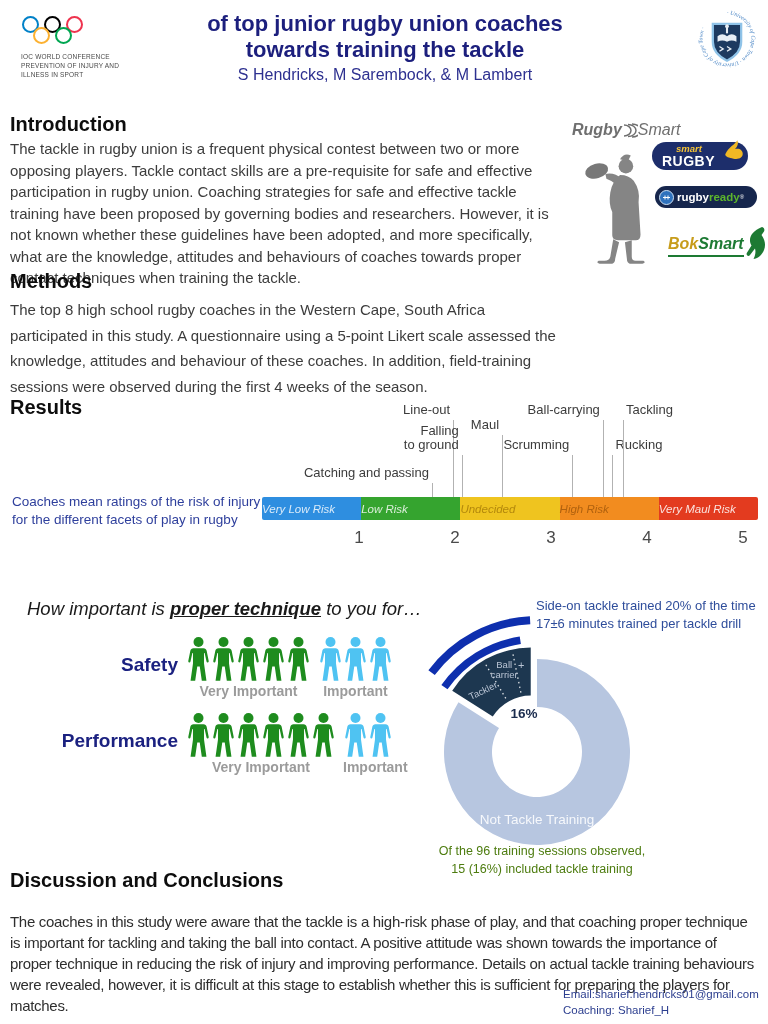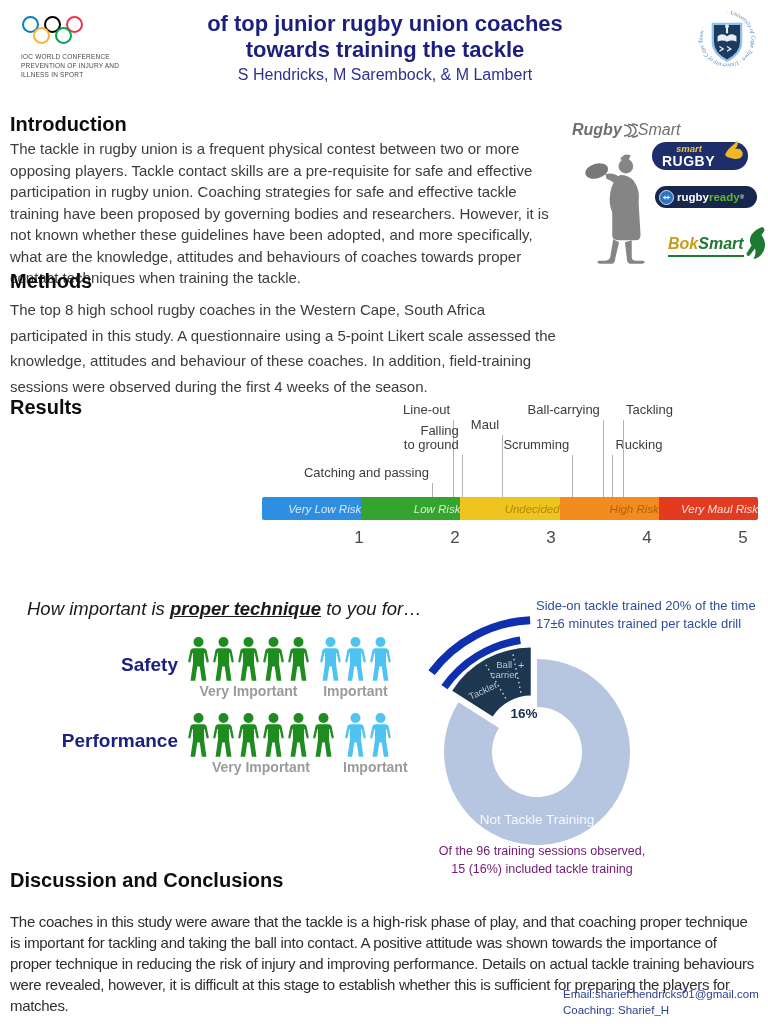--- a/index.html
+++ b/index.html
@@ -52,21 +52,21 @@
   #boksmart{position:absolute;left:668px;top:226px;display:flex;align-items:flex-end;}
   #boksmart .w1{font-size:16px;font-weight:bold;font-style:italic;color:#c79c1b;}
   #boksmart .w2{font-size:16px;font-weight:bold;font-style:italic;color:#1d7a33;}
   #boksmart .txt{border-bottom:2px solid #1d7a33;padding-bottom:2px;margin-bottom:5px;}
   #coach-illustration{position:absolute;left:583px;top:150px;}
 
   
   #risk-caption{position:absolute;left:12px;top:493px;width:250px;font-size:13.5px;line-height:1.3;color:#2e3f9c;}
   #risk-chart{position:absolute;left:262px;top:400px;width:496px;height:150px;}
   #risk-bar{position:absolute;left:0;top:97px;width:496px;height:23px;display:flex;border-radius:2px;overflow:hidden;}
-  .seg{flex:1;display:flex;align-items:center;justify-content:flex-end;}
+  .seg{flex:1;display:flex;align-items:center;justify-content:flex-start;}
   .seg-label{font-size:11.5px;font-style:italic;}
   #risk-ticks{position:absolute;left:0;top:128px;width:496px;height:20px;}
   .tick{position:absolute;transform:translateX(-50%);font-size:17px;color:#4a4a4a;}
   #risk-facets{position:absolute;left:0;top:0;width:496px;height:97px;}
   .leader{position:absolute;width:1px;background:#b2b2b2;}
   .facet{position:absolute;font-size:13px;color:#3c3c3c;line-height:14px;white-space:pre-line;}
 
   
   #technique-question{position:absolute;left:27px;top:598px;font-size:18.5px;font-style:italic;color:#1a1a1a;}
   #technique-question .emph{font-weight:bold;text-decoration:underline;}
@@ -81,21 +81,21 @@
   .person svg{width:100%;height:100%;fill:currentColor;}
   .under-labels{display:flex;margin-top:0px;}
   .under-label{text-align:center;font-weight:bold;font-size:14px;color:#9b9b9b;white-space:nowrap;}
   .under-label + .under-label{margin-left:7px;}
 
   
   #donut-svg{position:absolute;left:400px;top:597px;}
   #donut-legend{position:absolute;left:536px;top:597px;width:232px;}
   .legend-line{font-size:13px;line-height:17.5px;color:#2e4d9b;}
   #donut-caption{position:absolute;left:407px;top:843px;width:270px;text-align:center;
-                 font-size:12.5px;line-height:1.4;color:#701a75;}
+                 font-size:12.5px;line-height:1.4;color:#4d7c0f;}
 
   
   #contact{position:absolute;left:563px;top:987px;font-size:11.5px;line-height:1.35;color:#2c3e8f;}
 </style>
 </head>
 <body>
 
 <div class="poster">
 
   <div id="ioc-block">
@@ -186,20 +186,21 @@
       <ellipse cx="14" cy="20" rx="12" ry="7.5" transform="rotate(-15 14 20)" fill="#787878"></ellipse>
       <path d="M23,23 Q32,21 40,28 L36,35 Q30,30 24,28 Z"></path>
       <circle cx="44" cy="15" r="7.5"></circle>
       <path d="M38,8 Q42,1 49,4 L46,10 Z"></path>
       <path d="M38,24 Q30,30 28,42 Q26,54 30,62 L30,86 Q30,91 36,91 L54,91 Q59,91 59,85 L57,52 Q59,40 52,30 Q47,24 38,24 Z"></path>
       <path d="M31,90 L28,108 Q27,112 22,112 L16,112 Q13,114 17,115 L30,115 Q33,114 33,110 L37,93 Z"></path>
       <path d="M50,91 L50,108 Q50,112 54,112 L62,112 Q65,114 61,115 L48,115 Q45,114 45,110 L43,93 Z"></path>
     </g>
   </svg>
 
+  <div id="risk-caption">Coaches mean ratings of the risk of injury for the different facets of play in rugby</div>
   <div id="risk-chart">
     <div id="risk-facets">
         <div class="leader" style="left: 169.96px; top: 83px; height: 14px;"></div>
         <div class="facet" style="top: 66px; right: 329.04px; text-align: right;">Catching and passing</div>
         <div class="leader" style="left: 191.08px; top: 20px; height: 77px;"></div>
         <div class="facet" style="top: 3px; right: 307.92px; text-align: right;">Line-out</div>
         <div class="leader" style="left: 199.72px; top: 55px; height: 42px;"></div>
         <div class="facet" style="top: 24px; right: 299.28px; text-align: right;">Falling
 to ground</div>
         <div class="leader" style="left: 240.04px; top: 35px; height: 62px;"></div>

